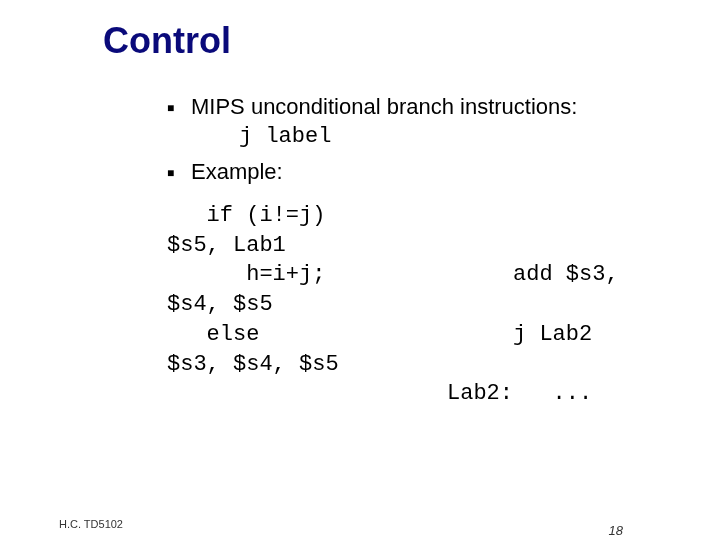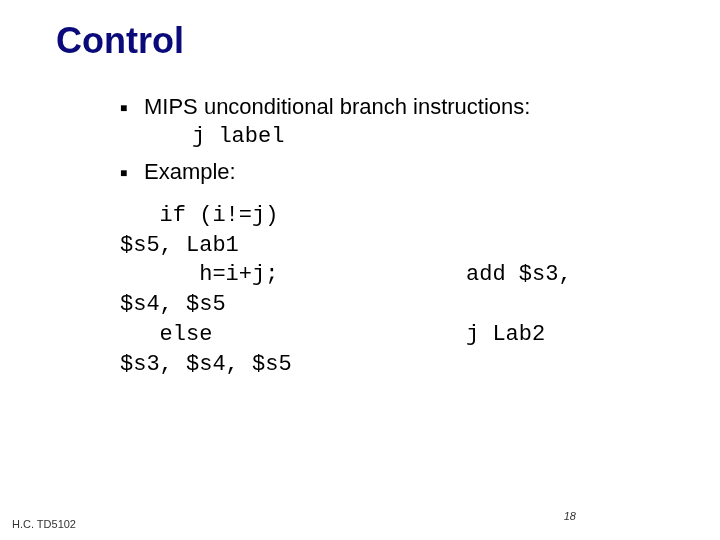--- a/index.html
+++ b/index.html
@@ -1,30 +1,30 @@
 <!DOCTYPE html>
 <html><head>
 <meta charset="utf-8">
 <style>
   * { margin: 0; padding: 0; box-sizing: border-box; }
   html, body { width: 720px; height: 540px; background: #fff; font-family: Arial, Helvetica, sans-serif; color: #000; }
-  .slide { width: 592px; height: 540px; position: relative; padding: 20px 0 0 0; }
+  .slide { width: 592px; height: 540px; position: relative; padding: 20px 0 0 0; margin-left: 47px; }
   .title { font-size: 36px; font-weight: bold; color: #0a0a7a; margin-left: 56px; margin-bottom: 30px; }
   .content { margin-left: 120px; margin-right: 40px; font-size: 22px; line-height: 1.35; }
   .bullet-row { display: flex; align-items: flex-start; margin-bottom: 4px; }
   .bullet-mark { width: 24px; flex-shrink: 0; font-size: 12px; color: #000; padding-top: 8px; }
   .bullet-body { flex: 1; }
   .mono { font-family: "Courier New", Courier, monospace; }
   .indent1 { padding-left: 48px; }
   .code-block { font-family: "Courier New", Courier, monospace; font-size: 22px; line-height: 1.35; margin-top: 14px; }
   .code-row { display: flex; justify-content: space-between; }
   .col-left { width: 280px; flex-shrink: 0; white-space: pre; }
   .col-right { flex: 1; white-space: pre; }
   .footer-left { position: absolute; left: 12px; bottom: 10px; font-size: 11px; color: #333; }
-  .footer-right { position: absolute; right: 16px; bottom: 18px; font-size: 11px; font-style: italic; color: #333; }
+  .footer-right { position: absolute; right: 16px; bottom: 2px; font-size: 13px; font-style: italic; color: #333; }
 </style>
 </head>
 <body>
 
 <div class="slide">
 
   <div class="title">Control</div>
 
   <div class="content">
 
@@ -62,20 +62,21 @@
       <div class="code-row">
         <div class="col-left">   else</div>
         <div class="col-right">     j Lab2</div>
       </div>
       <div class="code-row">
         <div class="col-left">$s3, $s4, $s5</div>
         <div class="col-right"></div>
       </div>
       <div class="code-row">
         <div class="col-left"></div>
+        <div class="col-right">Lab2:   ...</div>
       </div>
     </div>
 
   </div>
 
   <div class="footer-left">H.C. TD5102</div>
   <div class="footer-right">18</div>
 
 </div>
 

